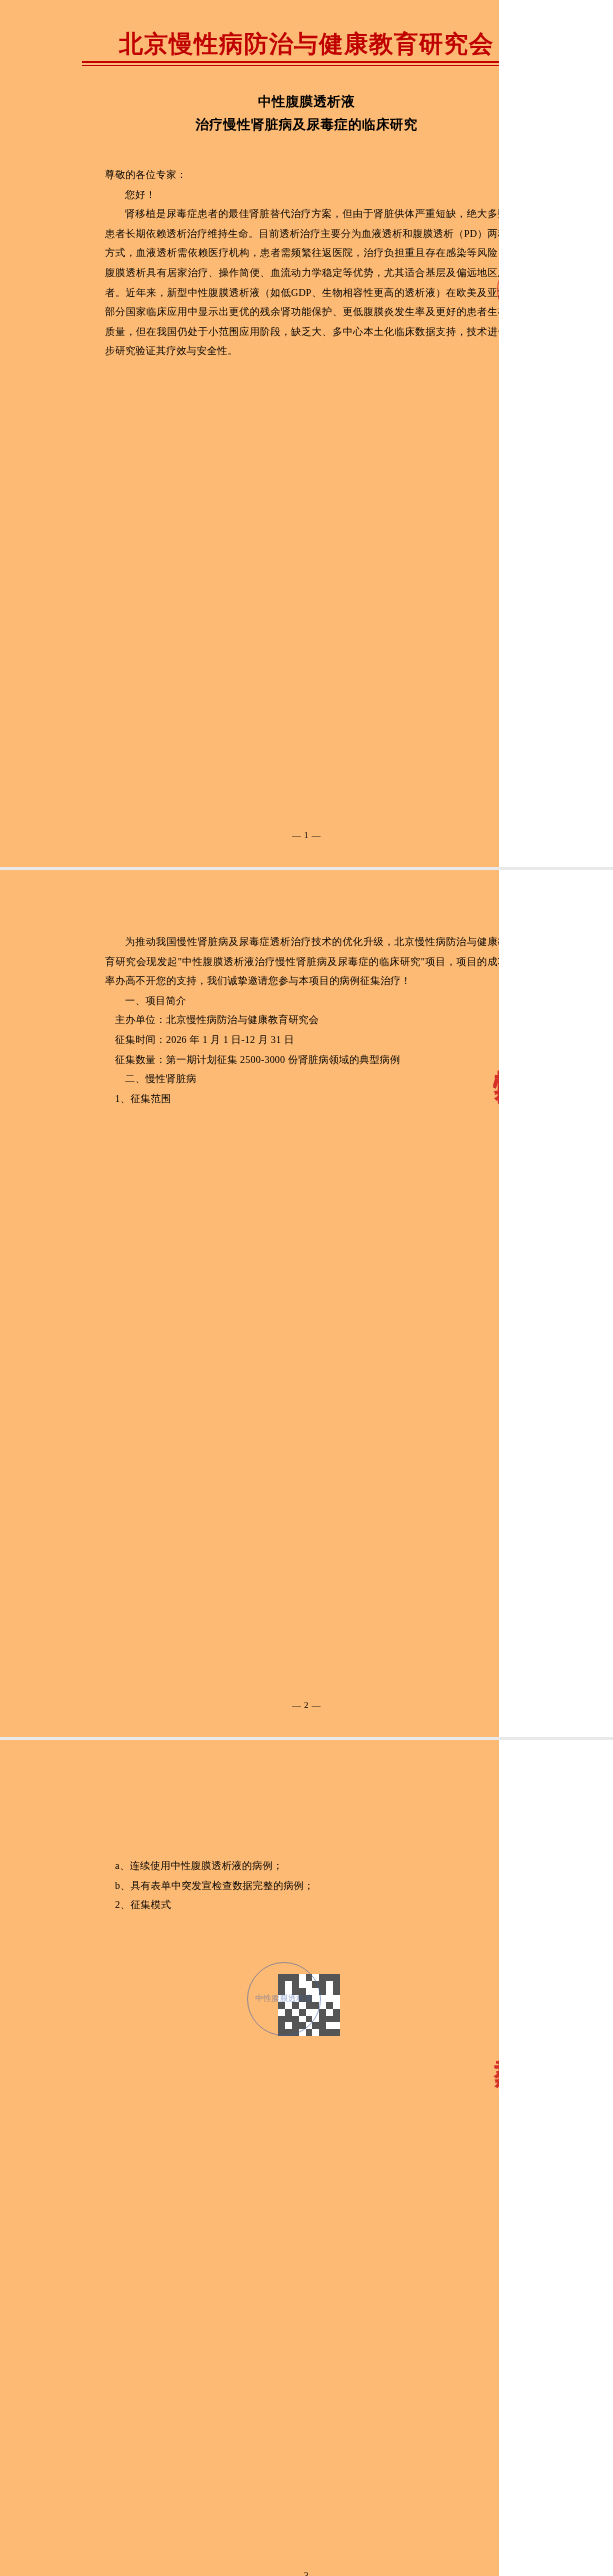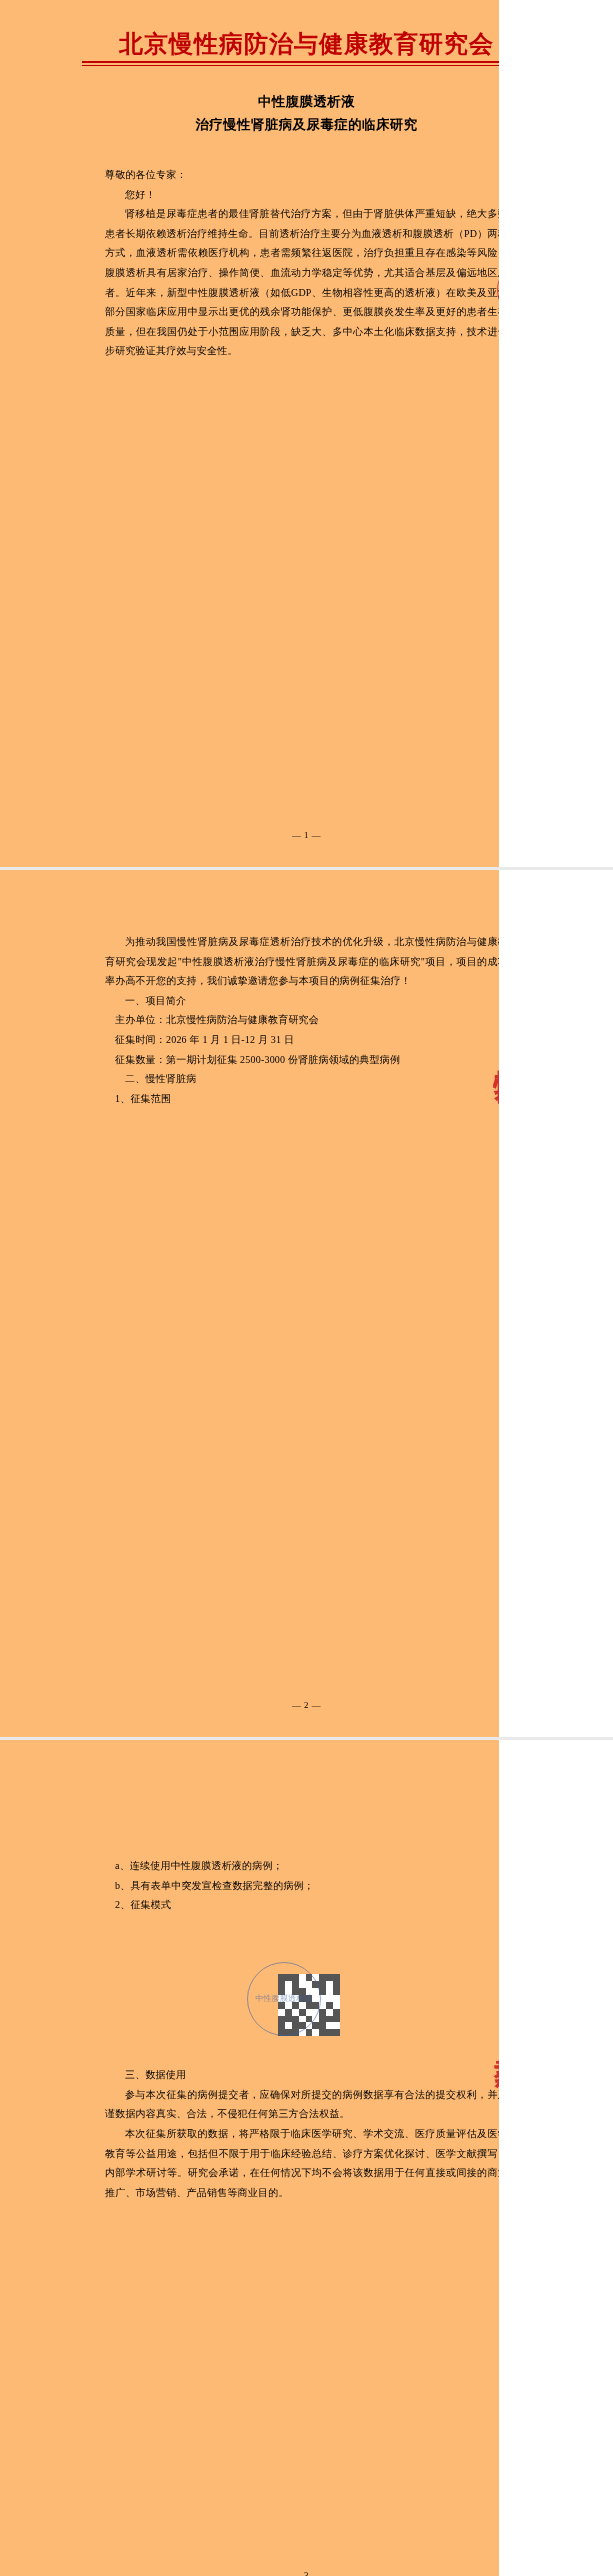--- a/index.html
+++ b/index.html
@@ -324,25 +324,20 @@
             <div class="on"></div>
             <div></div>
             <div class="on"></div>
             <div></div>
             <div class="on"></div>
             <div class="on"></div>
             <div class="on"></div>
         </div>
       </div>
 
-      <div class="body-block" style="top:325px;">
-        <p class="sec-head">三、数据使用</p>
-        <p>参与本次征集的病例提交者，应确保对所提交的病例数据享有合法的提交权利，并严谨数据内容真实、合法，不侵犯任何第三方合法权益。</p>
-        <p>本次征集所获取的数据，将严格限于临床医学研究、学术交流、医疗质量评估及医学教育等公益用途，包括但不限于用于临床经验总结、诊疗方案优化探讨、医学文献撰写、内部学术研讨等。研究会承诺，在任何情况下均不会将该数据用于任何直接或间接的商业推广、市场营销、产品销售等商业目的。</p>
-      </div>
 
       <div class="blue-wm" style="left:170px; top:222px;">
         <div class="bw-inner">中性腹膜透析液</div>
       </div>
 
       <div class="vert-wm" style="top:289px;">康教育</div>
 
       <div class="page-num">— 3 —</div>
     </div>
   </div>

